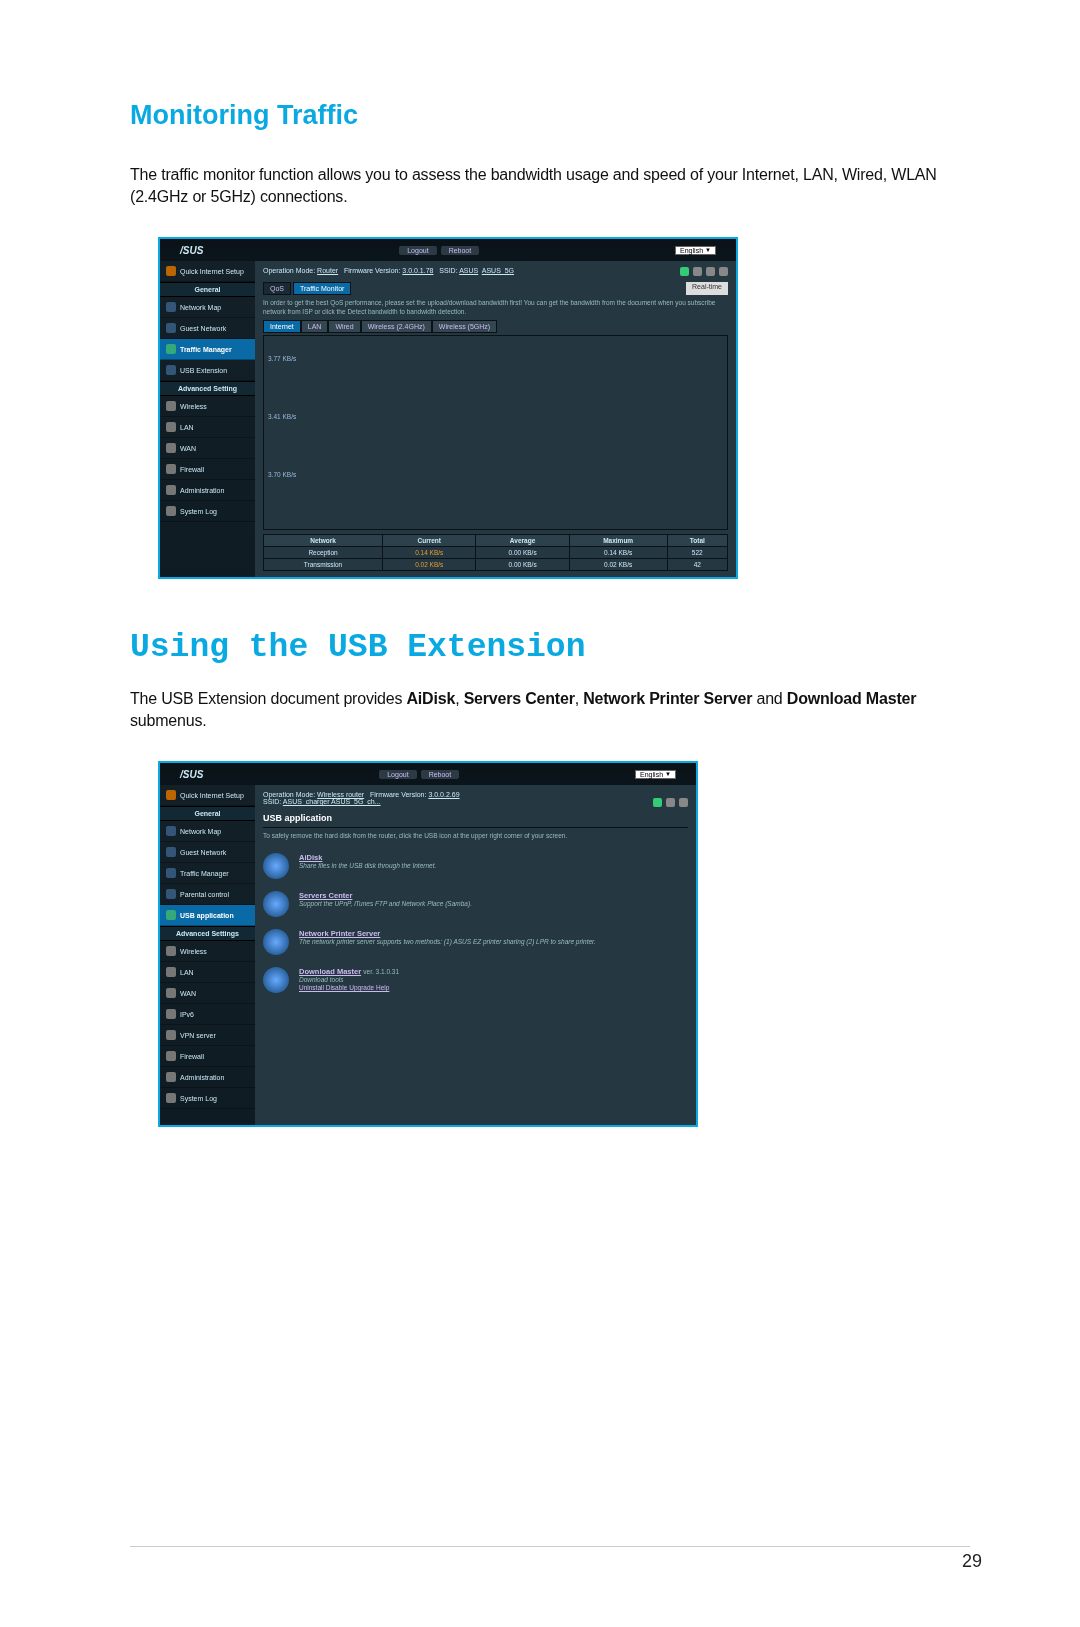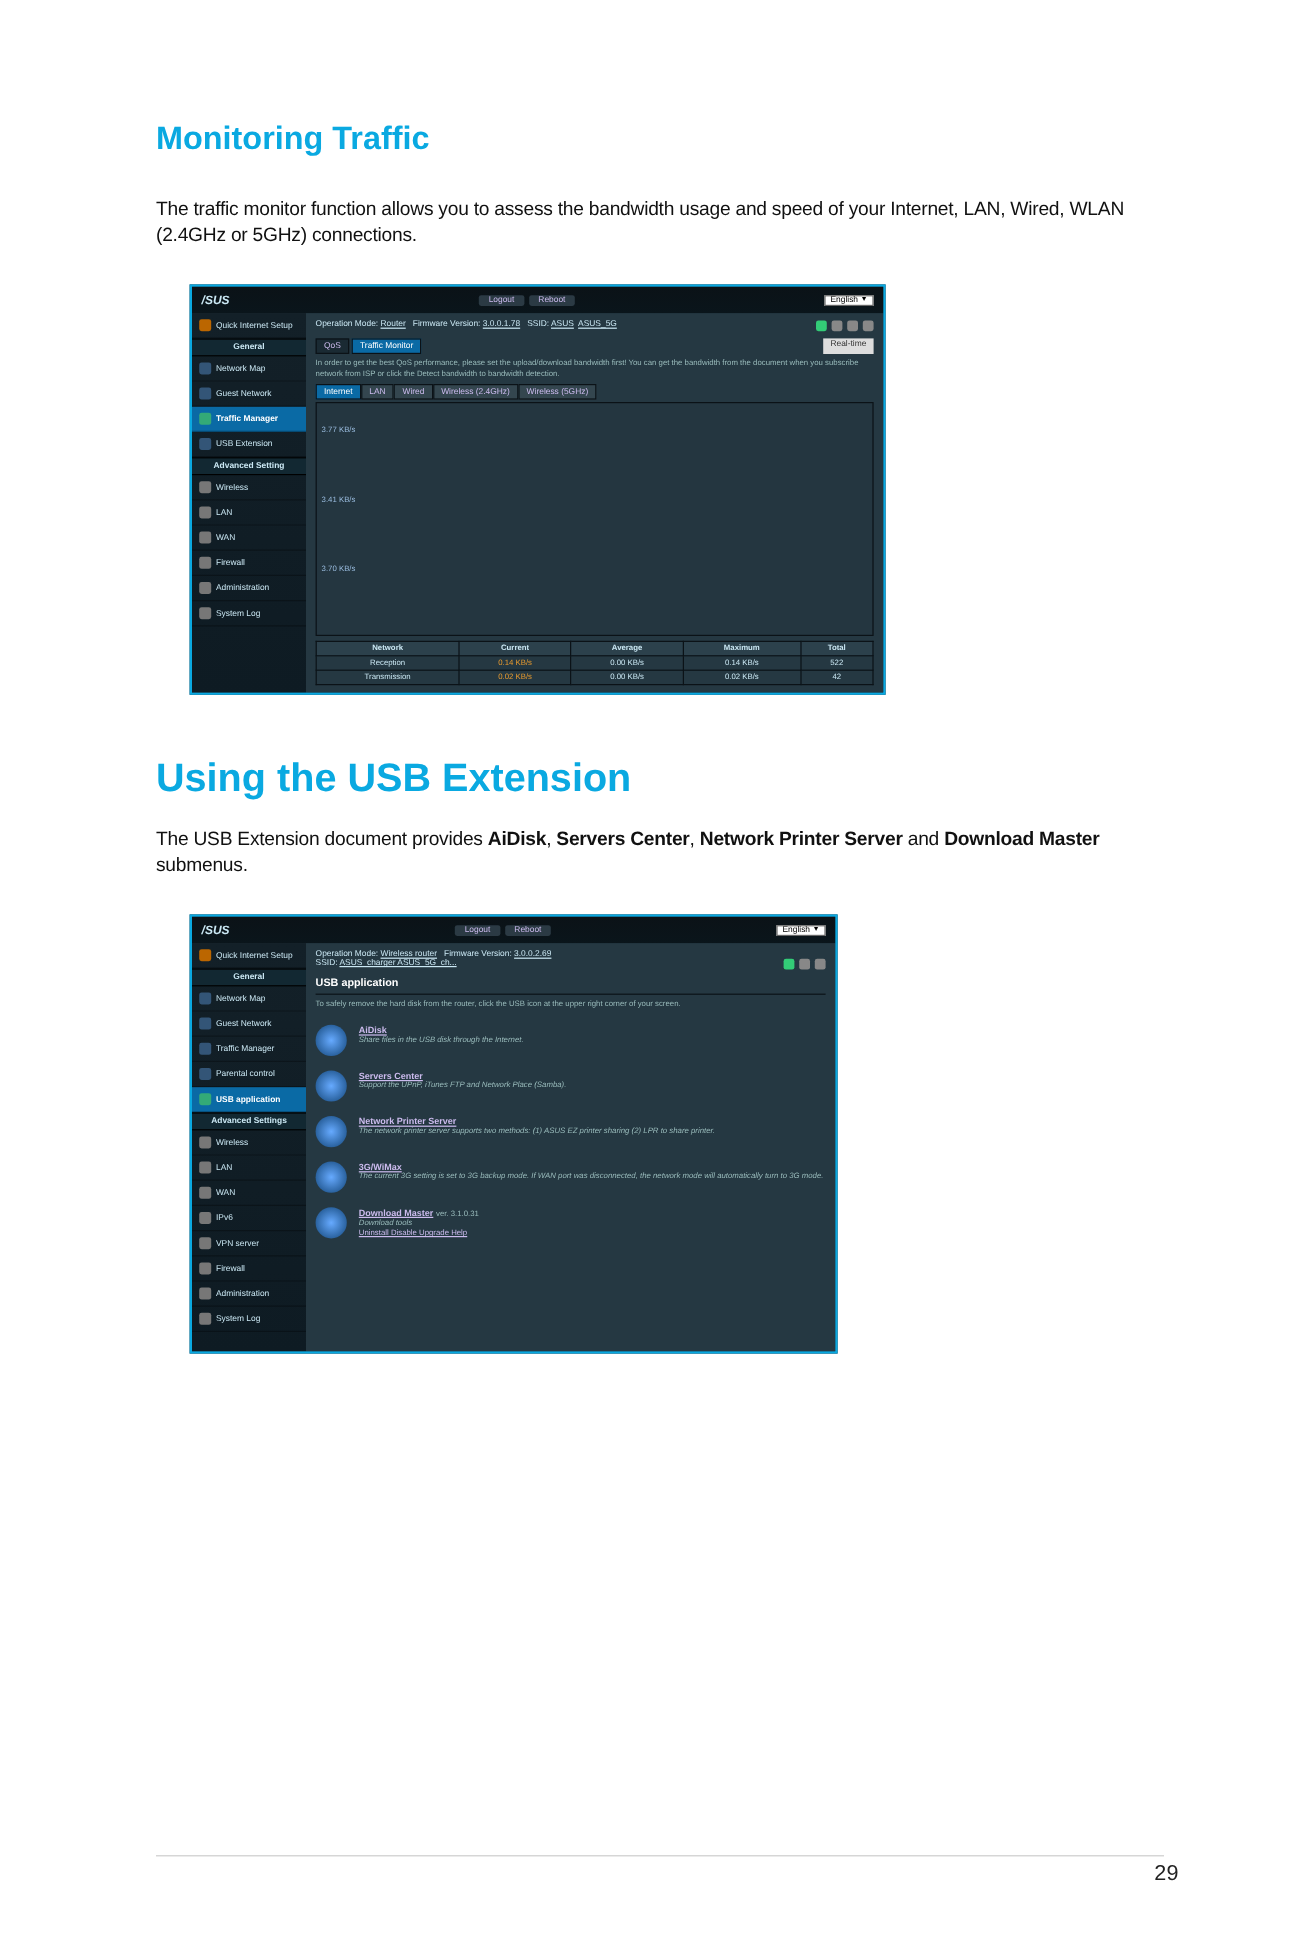--- a/index.html
+++ b/index.html
@@ -17,20 +17,21 @@
     color: #0aa9e1;
     font-weight: 700;
     font-size: 27px;
     margin: 0 0 33px 0;
   }
   .h-blue-big {
     color: #0aa9e1;
     font-weight: 700;
     font-size: 33px;
     margin: 50px 0 22px 0;
+    font-family: Liberation Mono, monospace;
   }
   .body-text {
     font-size: 16px;
     line-height: 1.35;
     margin: 0 0 30px 0;
     letter-spacing: -0.2px;
   }
   .body-text b { font-weight: 700; }
 
   
@@ -42,21 +43,21 @@
     margin: 0 auto;
     box-sizing: border-box;
   }
   .shot1 { width: 580px; height: 342px; margin-left: 28px; }
   .shot2 { width: 540px; height: 366px; margin-left: 28px; }
 
   .titlebar {
     height: 22px;
     background: linear-gradient(#0b1217,#0a151b);
     display:flex; align-items:center; justify-content:space-between;
-    padding: 0 8px;
+    padding: 0 20px;
     font-size: 8px;
   }
   .titlebar .seg { display:flex; gap:4px; }
   .btn {
     background:#2b3a44; color:#cbe; padding:1px 8px; border-radius:2px;
     font-size:7px;
   }
   .lang {
     background:#fff; color:#000; padding:0 4px; font-size:7px;
     border:1px solid #666; display:flex; align-items:center; gap:2px;
@@ -366,27 +367,20 @@
       <div class="app-row">
         <div class="app-ic"></div>
         <div class="txt">
           <div class="ttl">Network Printer Server</div>
           <div class="sub">The network printer server supports two methods: (1) ASUS EZ printer sharing (2) LPR to share printer.</div>
         </div>
       </div>
       <div class="app-row">
         <div class="app-ic"></div>
         <div class="txt">
-          <div class="ttl">3G/WiMax</div>
-          <div class="sub">The current 3G setting is set to 3G backup mode. If WAN port was disconnected, the network mode will automatically turn to 3G mode.</div>
-        </div>
-      </div>
-      <div class="app-row">
-        <div class="app-ic"></div>
-        <div class="txt">
           <div><span class="ttl">Download Master</span> <span class="sub" style="font-style:normal">ver. 3.1.0.31</span></div>
           <div class="sub">Download tools</div>
           <div class="lnk">Uninstall  Disable  Upgrade  Help</div>
         </div>
       </div>
     </div>
   </div>
 </div>
 
 <div class="page-footer"></div>

